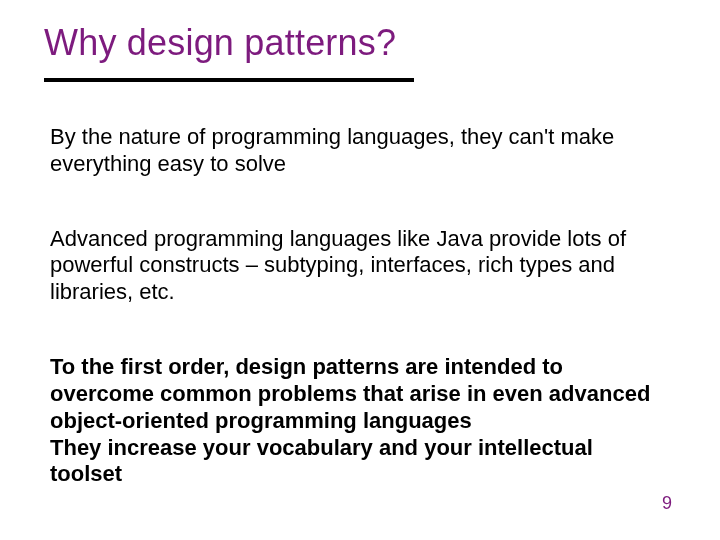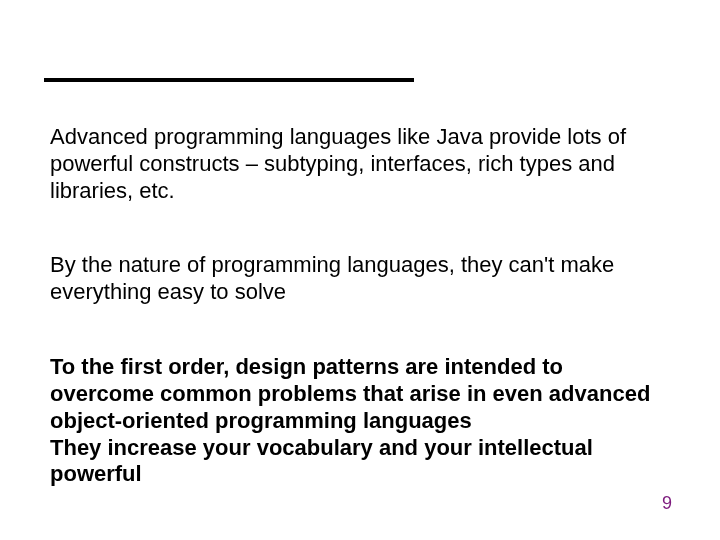--- a/index.html
+++ b/index.html
@@ -57,25 +57,26 @@
     bottom: 26px;
     font-size: 18px;
     color: #7d1b7e;
   }
 </style>
 </head>
 <body>
 
 <div class="slide">
 
+  <div class="title">Why design patterns?</div>
 
   <div class="rule"></div>
 
   <div class="body">
+    <p>By the nature of programming languages, they can't make everything easy to solve</p>
     <p>Advanced programming languages like Java provide lots of powerful constructs – subtyping, interfaces, rich types and libraries, etc.</p>
-    <p>By the nature of programming languages, they can't make everything easy to solve</p>
     <p class="tight">To the first order, design patterns are intended to overcome common problems that arise in even advanced object-oriented programming languages</p>
-    <p class="tight">They increase your vocabulary and your intellectual powerful</p>
+    <p class="tight">They increase your vocabulary and your intellectual toolset</p>
   </div>
 
   <div class="pagenum">9</div>
 
 </div>
 
 </body></html>

